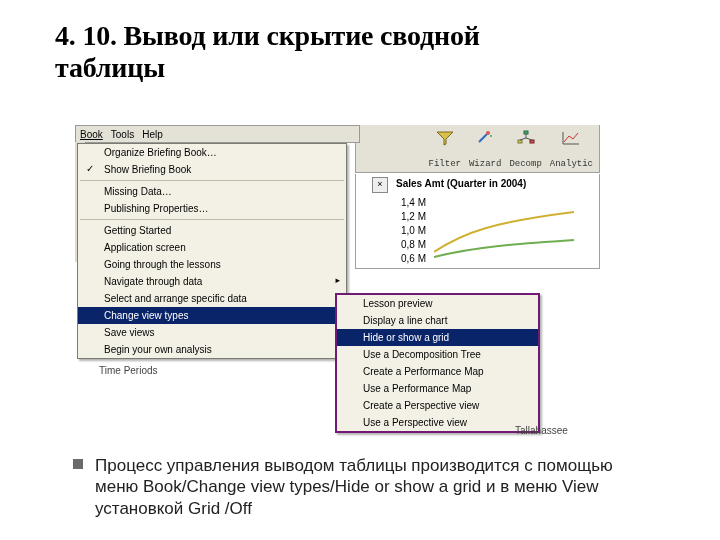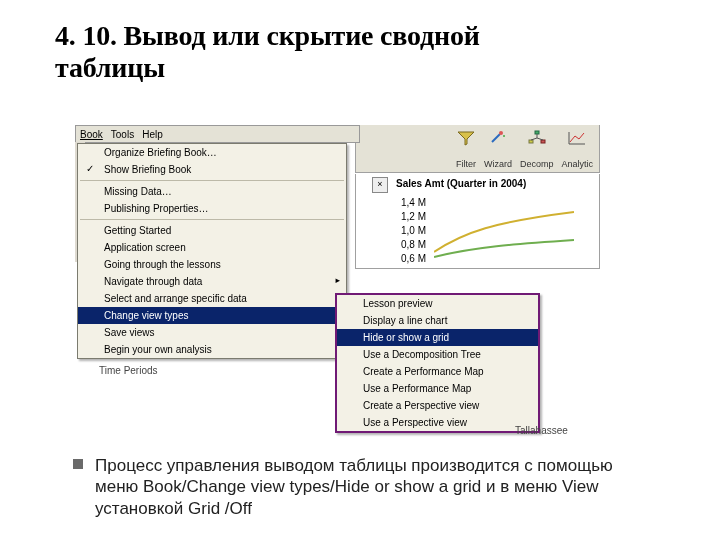--- a/index.html
+++ b/index.html
@@ -48,20 +48,21 @@
     padding: 0 6px;
     box-sizing: border-box;
   }
   .tb-item {
     display: flex;
     flex-direction: column;
     align-items: center;
     gap: 12px;
     font-size: 9px;
     color: #333;
+    font-family: Liberation Mono, monospace;
   }
   .tb-icon {
     width: 20px;
     height: 18px;
     display: flex;
     align-items: center;
     justify-content: center;
   }
   .chart-area {
     position: absolute;

